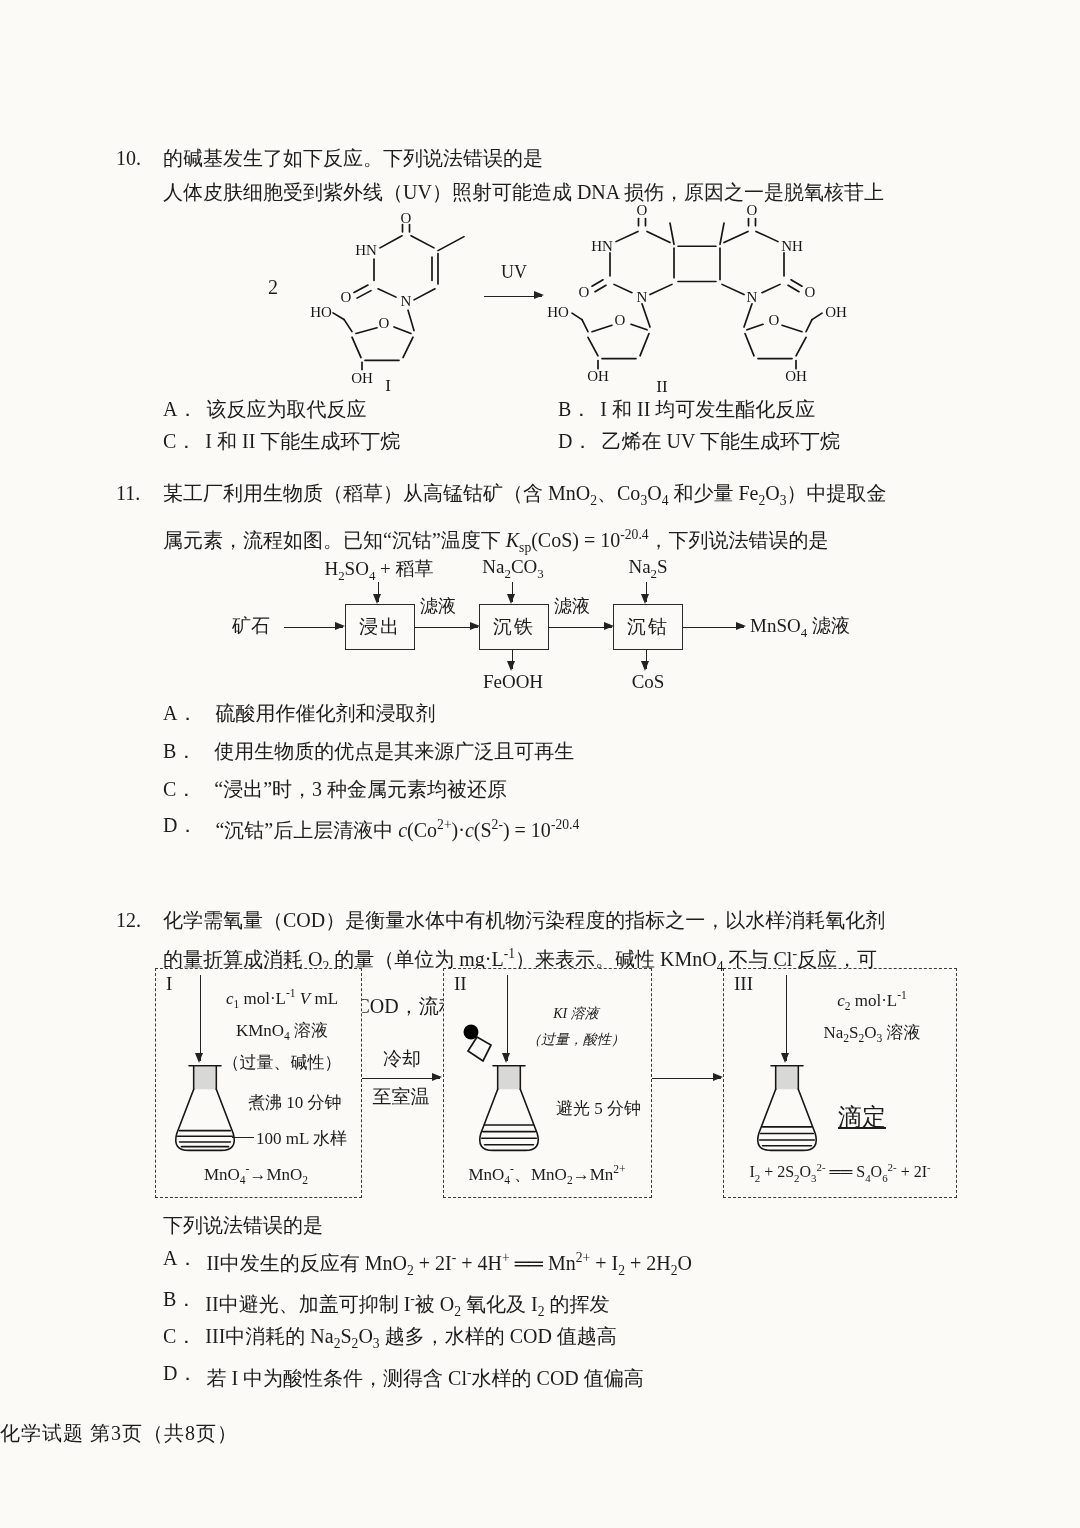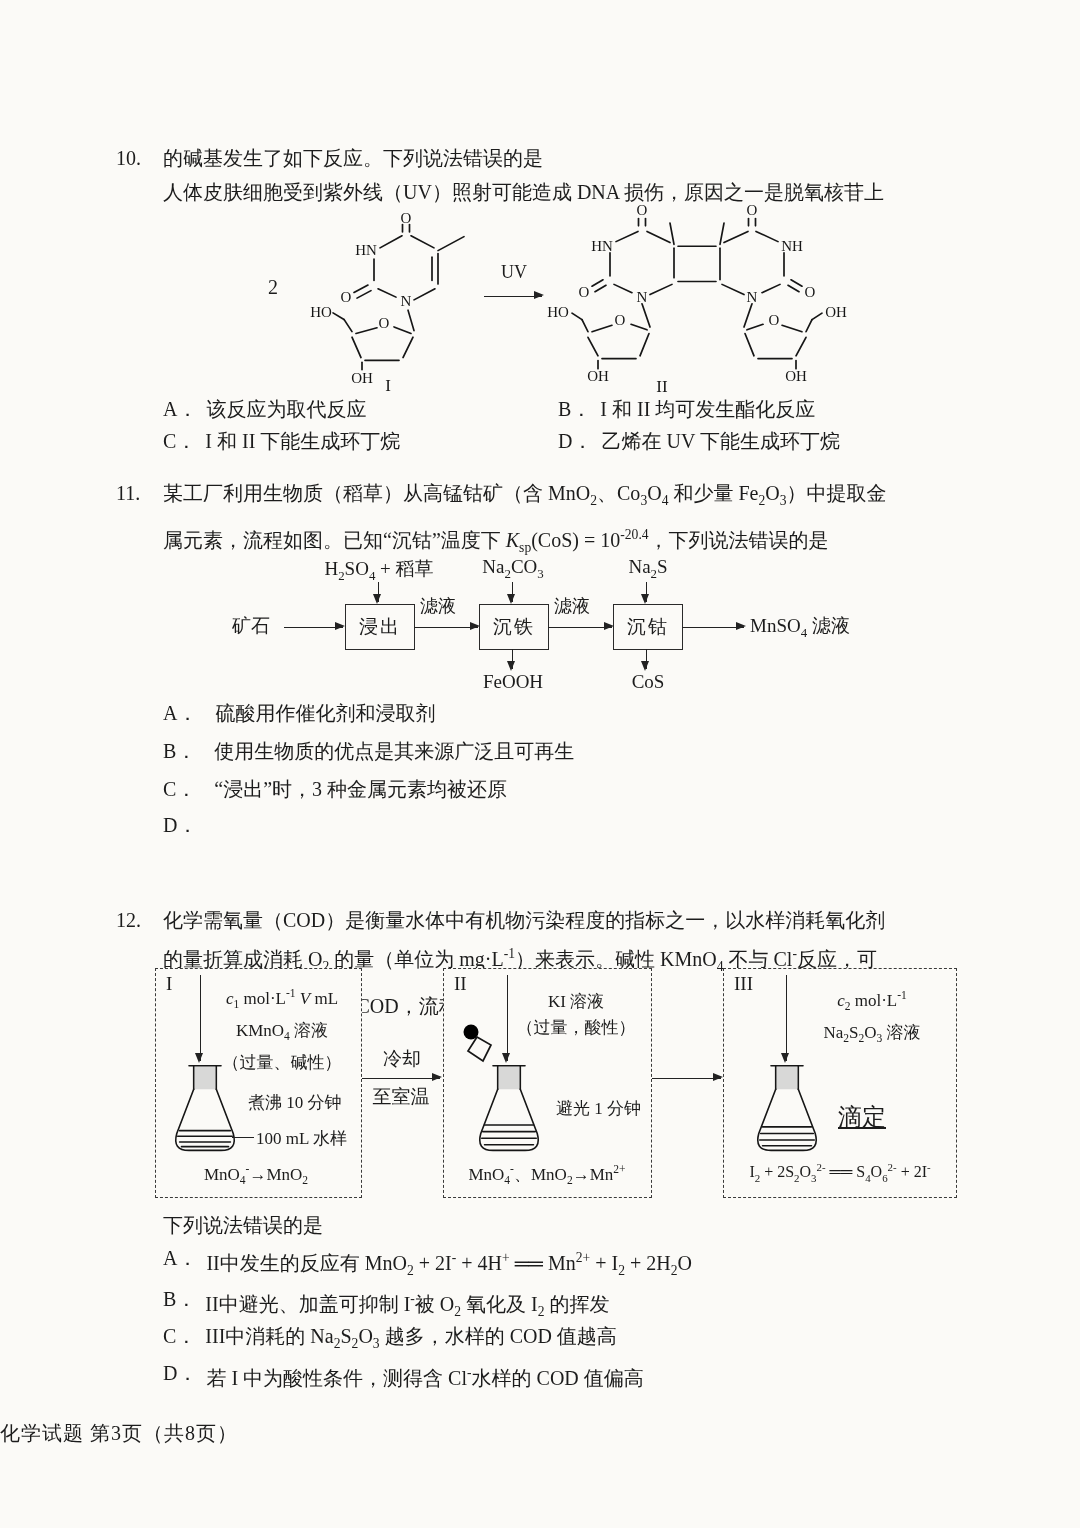--- a/index.html
+++ b/index.html
@@ -197,20 +197,21 @@
   <div class="opt" style="left:163px;top:738px;">
     <span class="optkey" style="margin-right:18px;">B．</span>
     <span>使用生物质的优点是其来源广泛且可再生</span>
   </div>
   <div class="opt" style="left:163px;top:776px;">
     <span class="optkey" style="margin-right:18px;">C．</span>
     <span>“浸出”时，3 种金属元素均被还原</span>
   </div>
   <div class="opt" style="left:163px;top:812px;">
     <span class="optkey" style="margin-right:18px;">D．</span>
+    <span>“沉钴”后上层清液中 <i>c</i>(Co<sup>2+</sup>)·<i>c</i>(S<sup>2-</sup>) = 10<sup>-20.4</sup></span>
   </div>
 
   <div class="qrow" style="left:116px;top:861px;margin-top:42px;">
     <div class="qnum">12.</div>
     <div class="qtext">
       <div>化学需氧量（COD）是衡量水体中有机物污染程度的指标之一，以水样消耗氧化剂</div>
       <div>的量折算成消耗 O<sub>2</sub> 的量（单位为 mg·L<sup>-1</sup>）来表示。碱性 KMnO<sub>4</sub> 不与 Cl<sup>-</sup>反应，可</div>
       <div>用于测定含 Cl<sup>-</sup>水样的 COD，流程如图。</div>
     </div>
   </div>
@@ -240,40 +241,40 @@
     <div class="abs ctr" style="left:10px;top:194px;width:180px;font-size:17px;">MnO<sub>4</sub><sup>-</sup>→MnO<sub>2</sub></div>
   </div>
 
   <div class="lbl ctr" style="left:364px;top:1046px;width:76px;">冷却</div>
   <div class="harrow" style="left:362px;top:1078px;width:78px;"></div>
   <div class="lbl ctr" style="left:362px;top:1084px;width:78px;">至室温</div>
 
   <div class="dbox" style="left:443px;top:968px;width:207px;height:228px;">
     <div class="romlbl" style="left:10px;top:4px;">II</div>
     <div class="varrow" style="left:63px;top:6px;height:86px;"></div>
-    <div class="abs ctr" style="left:62px;top:20px;width:140px;font-size:17px;line-height:26px;">
+    <div class="abs ctr" style="left:62px;top:32px;width:140px;font-size:14px;line-height:26px;font-style:italic;">
       <div>KI 溶液</div>
       <div>（过量，酸性）</div>
     </div>
     <svg class="abs" style="left:14px;top:52px;" width="42" height="46" viewBox="0 0 42 46">
       <circle cx="13" cy="11" r="7.5"></circle>
       <path d="M19,16 L33,24 L25,40 L10,30 Z" fill="#c2c2c2"></path>
     </svg>
     <svg class="abs" style="left:24px;top:92px;" width="82" height="96" viewBox="0 0 86 102">
       <rect x="32" y="6" width="22" height="24" fill="#c9c9c9" stroke="none" opacity="0.7"></rect>
       <path d="M26,5 H60" stroke-width="2.2"></path>
       <path d="M31,5 V30"></path>
         <path d="M55,5 V30"></path>
       <path d="M31,30 L13,77 Q8,95 26,95 L60,95 Q78,95 73,77 L55,30"></path>
       <path d="M17,68 H69" stroke-width="1.2"></path>
       <path d="M15,75 H71" stroke-width="1.2"></path>
       <path d="M14,82 H72" stroke-width="1.2"></path>
       <path d="M17,89 H69" stroke-width="1.2"></path>
     </svg>
-    <div class="abs" style="left:112px;top:128px;font-size:17px;white-space:nowrap;">避光 1 分钟</div>
+    <div class="abs" style="left:112px;top:128px;font-size:17px;white-space:nowrap;">避光 5 分钟</div>
     <div class="abs ctr" style="left:8px;top:194px;width:190px;font-size:17px;">MnO<sub>4</sub><sup>-</sup>、MnO<sub>2</sub>→Mn<sup>2+</sup></div>
   </div>
 
   <div class="harrow" style="left:652px;top:1078px;width:69px;"></div>
 
   <div class="dbox" style="left:723px;top:968px;width:232px;height:228px;">
     <div class="romlbl" style="left:10px;top:4px;">III</div>
     <div class="varrow" style="left:62px;top:6px;height:86px;"></div>
     <div class="abs ctr" style="left:72px;top:14px;width:152px;font-size:17px;line-height:26px;">
       <div><i>c</i><sub>2</sub> mol·L<sup>-1</sup></div>

